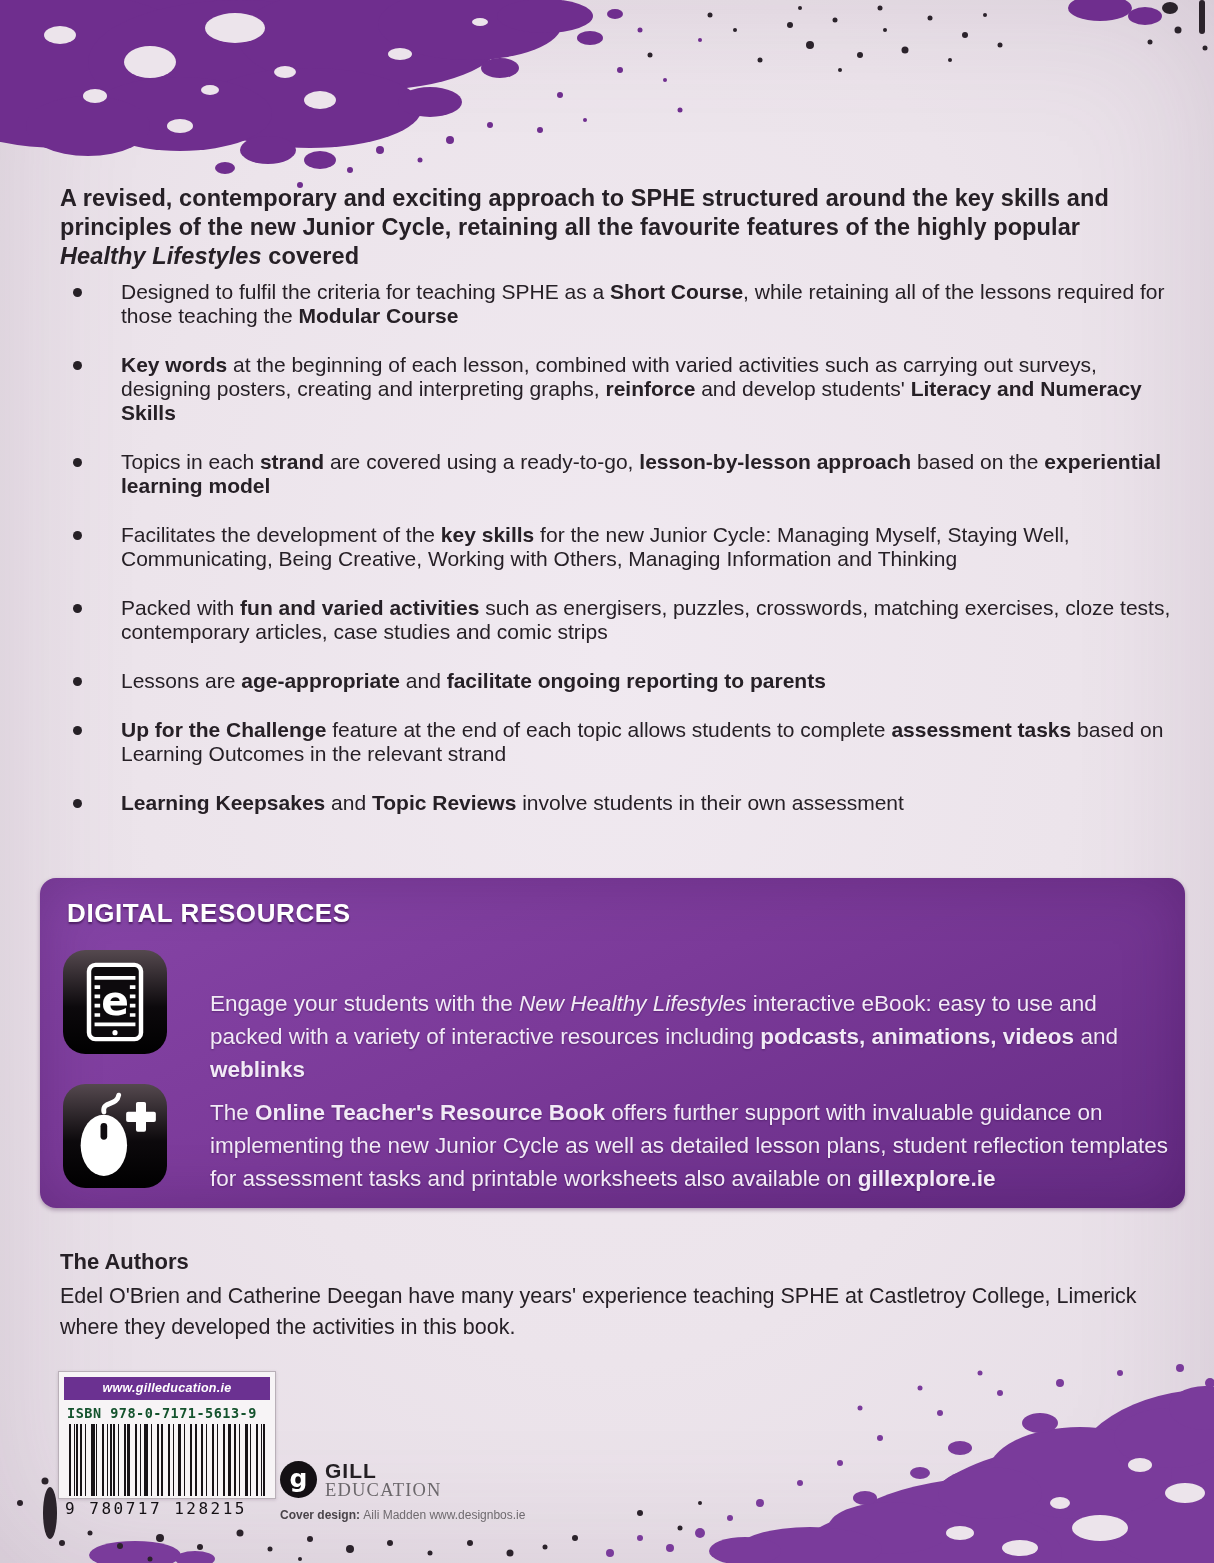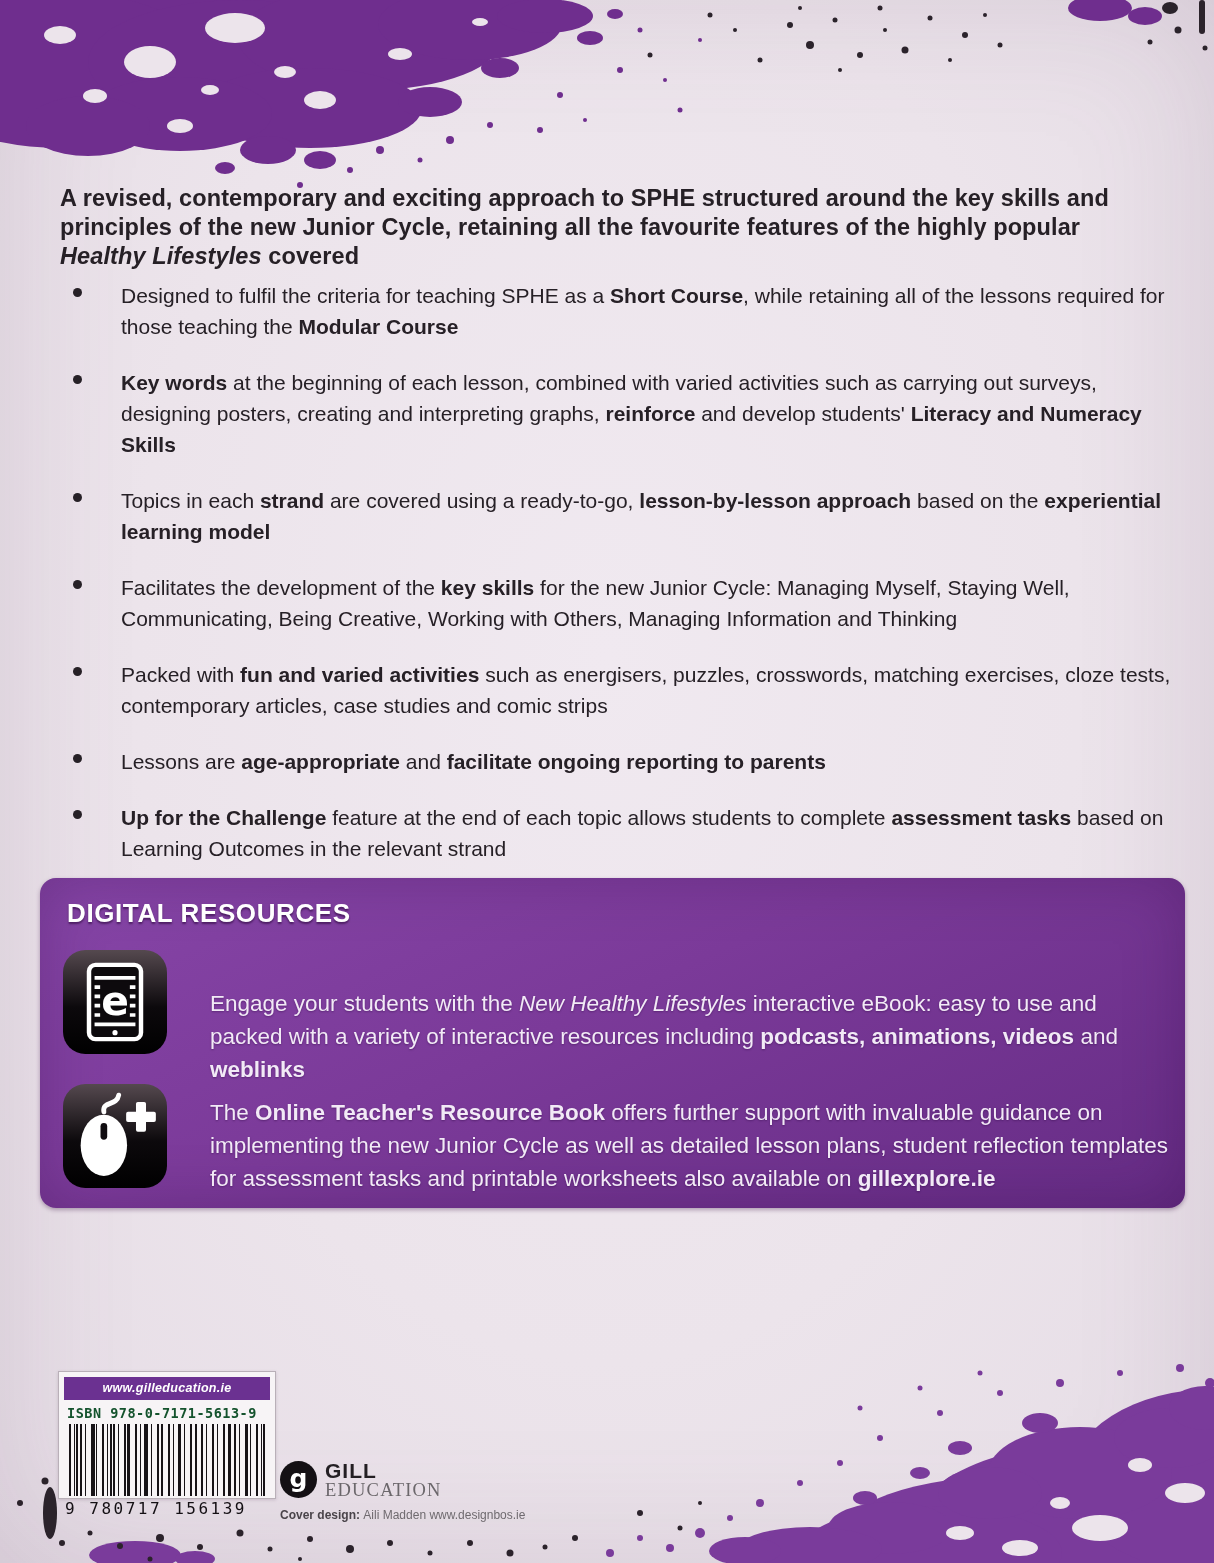--- a/index.html
+++ b/index.html
@@ -19,21 +19,21 @@
   .spb{fill:var(--splash-purple-bottom);}
   .hole{fill:var(--paper);}
   .ink{fill:var(--speck-dark);}
   .content{position:absolute;inset:0;z-index:2;}
   .b{font-weight:700;} .i{font-style:italic;}
 
   .intro{position:absolute;left:60px;top:160px;width:1112px;
     font-size:23.5px;font-weight:700;line-height:29px;letter-spacing:.1px;}
 
   .features{position:absolute;left:72px;top:280px;width:1108px;margin:0;padding:0;list-style:none;}
-  .features li{position:relative;padding-left:49px;font-size:21px;line-height:31px;margin:0 0 25px 0;}
+  .features li{position:relative;padding-left:49px;font-size:21px;line-height:24px;margin:0 0 25px 0;}
   .features li .dot{position:absolute;left:1px;top:8px;width:9px;height:9px;border-radius:50%;background:var(--ink-dark);}
 
   .panel{position:absolute;left:40px;top:878px;width:1145px;height:330px;border-radius:16px;
     background:linear-gradient(155deg,#8645a7 0%,var(--box-purple) 45%,var(--box-purple-dark) 100%);
     box-shadow:0 2px 4px rgba(60,20,70,.35), inset 0 0 60px rgba(40,5,55,.25);}
   .panel-title{position:absolute;left:27px;top:20px;margin:0;color:var(--white);
     font-size:26px;font-weight:700;letter-spacing:.6px;text-shadow:0 1.5px 2px rgba(35,0,50,.55);}
   .res-icon{position:absolute;left:23px;width:104px;height:104px;}
   .res-icon.r1{top:72px;} .res-icon.r2{top:203px;height:110px;}
   .res-text{position:absolute;left:170px;width:965px;color:#f2eaf6;font-size:22.5px;line-height:33px;
@@ -253,26 +253,30 @@
         <rect x="0" y="0" width="56" height="56" rx="12" fill="url(#iconShine)"></rect>
         <path d="M22 15 C21 9 29 12 30 6" fill="none" stroke="#ffffff" stroke-width="2.6" stroke-linecap="round"></path>
         <ellipse cx="22" cy="33" rx="12.5" ry="16.5" fill="#ffffff"></ellipse>
         <rect x="20.2" y="21" width="3.6" height="9" rx="1.8" fill="#100c10"></rect>
         <rect x="34" y="15" width="16" height="5.4" rx="1" fill="#ffffff"></rect>
         <rect x="39.3" y="9.7" width="5.4" height="16" rx="1" fill="#ffffff"></rect>
       </svg>
       <p class="res-text r2"><span>The </span><span class="b">Online Teacher's Resource Book</span><span> offers further support with invaluable guidance on implementing the new Junior Cycle as well as detailed lesson plans, student reflection templates for assessment tasks and printable worksheets also available on </span><span class="b">gillexplore.ie</span></p>
     </div>
 
+    <div class="authors">
+      <h3>The Authors</h3>
+      <p>Edel O'Brien and Catherine Deegan have many years' experience teaching SPHE at Castletroy College, Limerick where they developed the activities in this book.</p>
+    </div>
 
     <div class="sticker">
       <div class="web-strip">www.gilleducation.ie</div>
       <div class="isbn">ISBN 978-0-7171-5613-9</div>
       <div class="bars"></div>
-      <div class="digits">9 780717 156139</div>
+      <div class="digits">9 780717 128215</div>
     </div>
 
     <div class="publisher">
       <div class="mark">g</div>
       <div class="pub-name">GILL</div>
       <div class="pub-sub">EDUCATION</div>
       <div class="credit"><span class="b">Cover design: </span><span>Aili Madden  www.designbos.ie</span></div>
     </div>
 
   </div>

